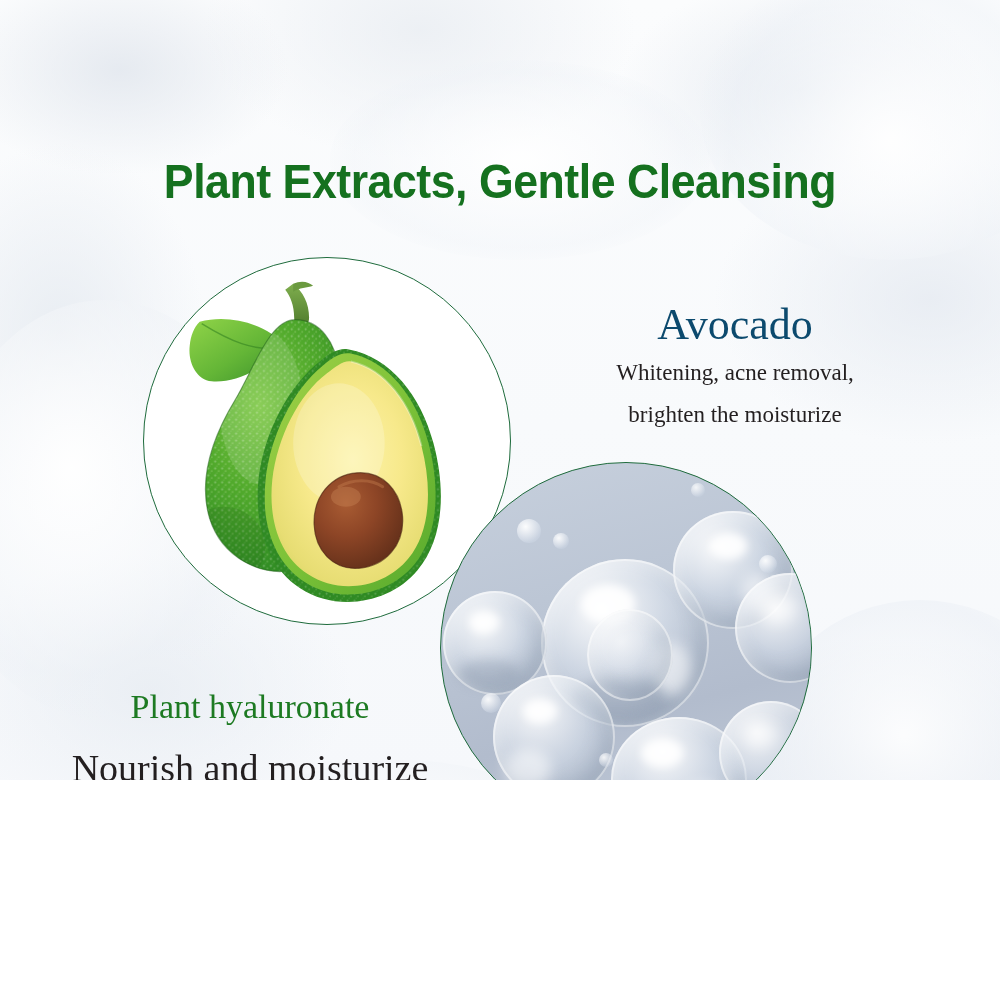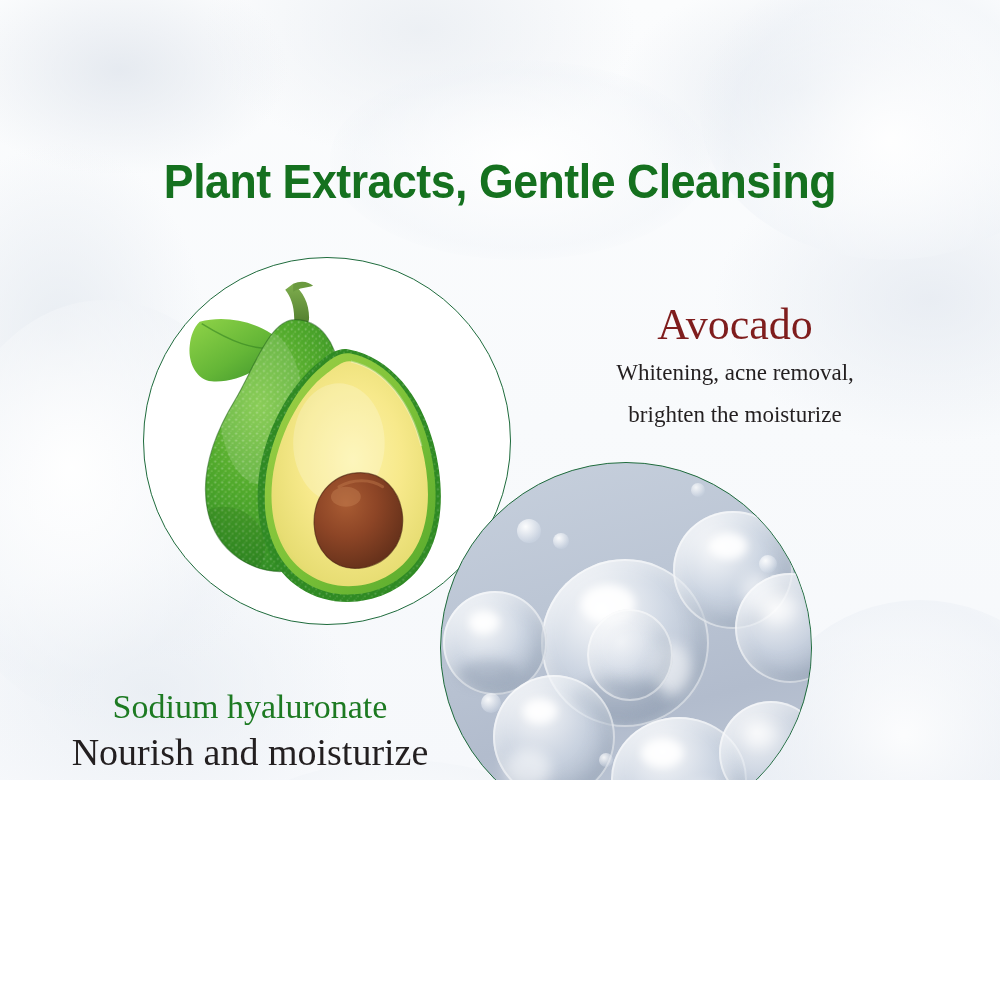--- a/index.html
+++ b/index.html
@@ -79,39 +79,39 @@
                        inset 6px 8px 18px rgba(255,255,255,.55),
                        inset -8px -10px 20px rgba(120,135,155,.30);}
   .bub-hl{position:absolute;border-radius:50%;background:rgba(255,255,255,.9);filter:blur(4px);}
   .bub-hl-soft{position:absolute;border-radius:50%;background:rgba(255,255,255,.55);filter:blur(7px);}
   .bub-dark{position:absolute;border-radius:50%;background:rgba(120,134,156,.28);filter:blur(6px);}
 
   
   .avo-text{position:absolute;left:520px;top:300px;width:430px;z-index:5;text-align:center;}
   .avo-title{
     font-family:"Liberation Serif",serif;
-    font-size:44px;line-height:50px;color:#7f1d1d;
+    font-size:44px;line-height:50px;color:#0c4a6e;
   }
   .avo-desc{
     font-family:"Liberation Serif",serif;
     font-size:23px;line-height:42px;color:#231f20;
     margin-top:2px;
   }
   .avo-desc span{display:block;}
 
   
   .sh-text{position:absolute;left:40px;top:686px;width:420px;z-index:5;text-align:center;}
   .sh-title{
     font-family:"Liberation Serif",serif;
     font-size:34px;line-height:42px;color:#1d7a22;
   }
   .sh-desc{
     font-family:"Liberation Serif",serif;
     font-size:38px;line-height:46px;color:#231f20;
-    margin-top:1px;
+    margin-top:17px;
   }
 </style>
 </head>
 <body>
 
 <div class="canvas">
 
   <div class="bg-band">
     <div class="bg-swirl sw1"></div>
     <div class="bg-swirl sw2"></div>
@@ -266,17 +266,17 @@
 
   <div class="avo-text">
     <div class="avo-title">Avocado</div>
     <div class="avo-desc">
       <span>Whitening, acne removal,</span>
       <span>brighten the moisturize</span>
     </div>
   </div>
 
   <div class="sh-text">
-    <div class="sh-title">Sodium hyaluronate</div>
+    <div class="sh-title">Plant hyaluronate</div>
     <div class="sh-desc">Nourish and moisturize</div>
   </div>
 
 </div>
 
 </body></html>

